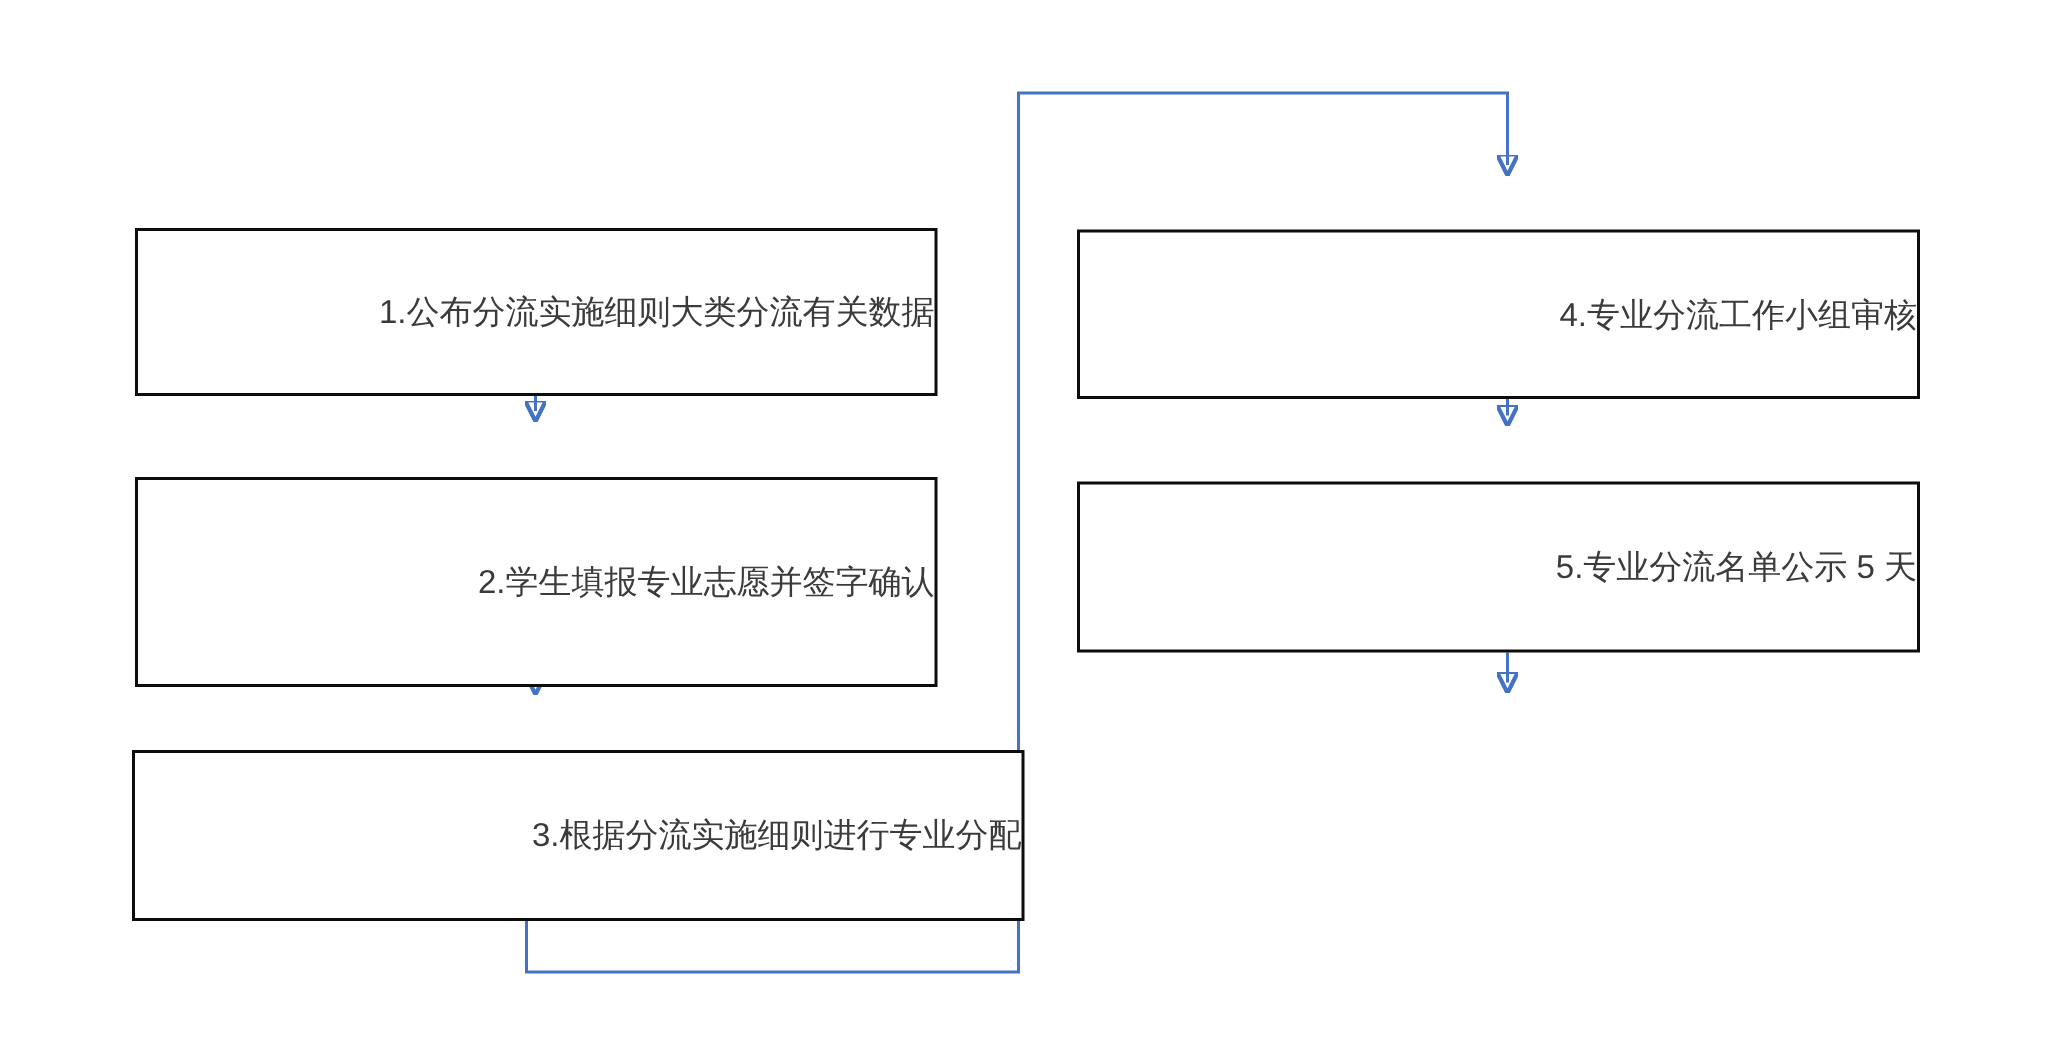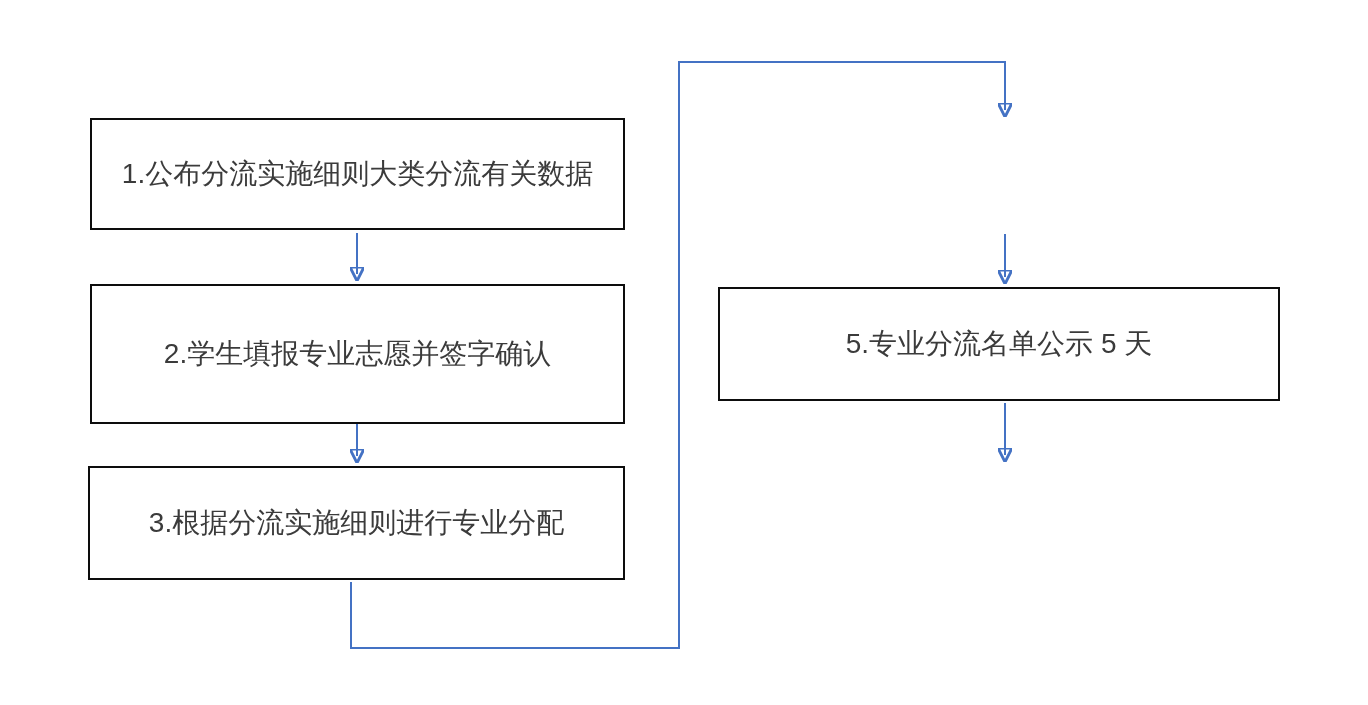--- a/index.html
+++ b/index.html
@@ -19,32 +19,33 @@
     background: #ffffff;
     font-family: "Liberation Sans", "DejaVu Sans", sans-serif;
     overflow: hidden;
   }
   .node {
     position: absolute;
     box-sizing: border-box;
     border: 2.5px solid var(--border);
     background: #ffffff;
     color: var(--text);
-    font-size: 28px;
+    font-size: 22px;
     line-height: 40px;
     display: flex;
     flex-direction: column;
-    align-items: center;
+    align-items: flex-end;
     justify-content: center;
     text-align: center;
+    margin-top: 34px;
   }
   
   .box1 { left: 90px;  top: 118px; width: 535px; height: 112px; }
   .box2 { left: 90px;  top: 284px; width: 535px; height: 140px; }
-  .box3 { left: 88px;  top: 466px; width: 537px; height: 114px; }
+  .box3 { left: 88px;  top: 466px; width: 595px; height: 114px; }
   
   .box4 { left: 718px; top: 119px; width: 562px; height: 113px; }
   .box5 { left: 718px; top: 287px; width: 562px; height: 114px; }
   .box6 { left: 716px; top: 464px; width: 561px; height: 116px; }
   .wires {
     position: absolute;
     left: 0; top: 0;
     width: 1368px;
     height: 705px;
     pointer-events: none;
@@ -78,19 +79,22 @@
   </div>
 
   <div class="node box2">
     <div>2.学生填报专业志愿并签字确认</div>
   </div>
 
   <div class="node box3">
     <div>3.根据分流实施细则进行专业分配</div>
   </div>
 
+  <div class="node box4">
+    <div>4.专业分流工作小组审核</div>
+  </div>
 
   <div class="node box5">
     <div>5.专业分流名单公示 5 天</div>
   </div>
 
 
 </div>
 
 </body></html>

